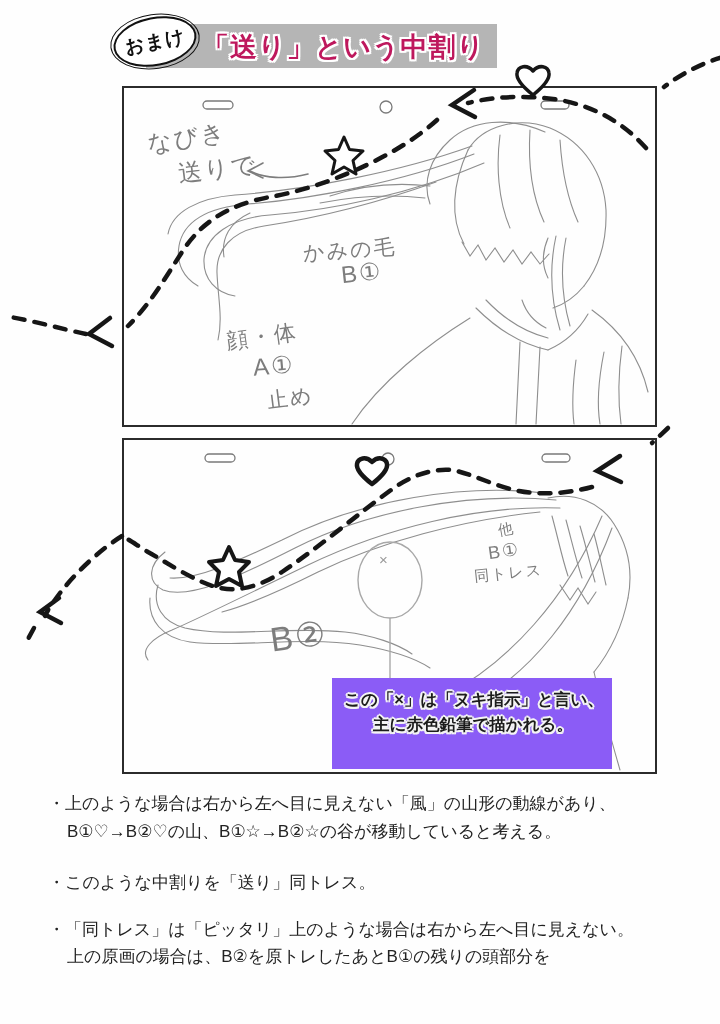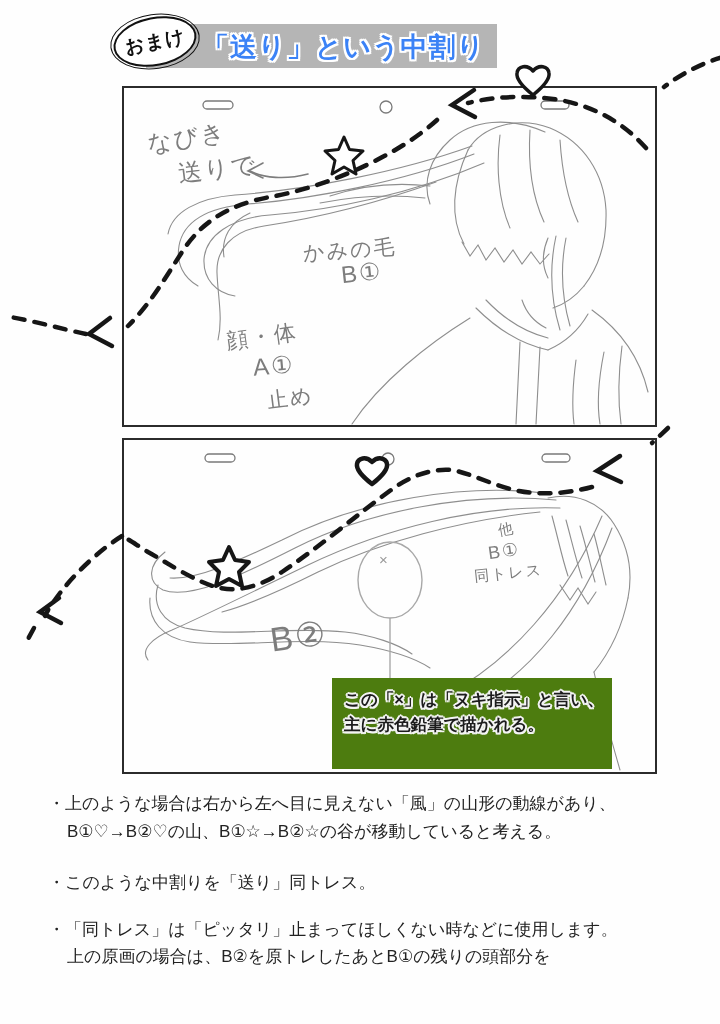--- a/index.html
+++ b/index.html
@@ -11,21 +11,21 @@
   }
   .abs{position:absolute;}
 
   
   .title-bar{
     left:146px;top:24px;width:351px;height:44px;
     background:#b5b5b5;
   }
   .page-title{
     left:202px;top:29px;
-    font-size:27px;font-weight:bold;letter-spacing:1px;color:#3b82f6;
+    font-size:27px;font-weight:bold;letter-spacing:1px;color:#be185d;
     text-shadow:-2px 0 0 #fff,2px 0 0 #fff,0 -2px 0 #fff,0 2px 0 #fff,
                 -2px -2px 0 #fff,2px -2px 0 #fff,-2px 2px 0 #fff,2px 2px 0 #fff;
     white-space:nowrap;
   }
   .badge{
     left:113px;top:17px;width:80px;height:45px;
     transform:rotate(-11deg);
     border:2.5px solid #111;border-radius:50%;
     background:#fff;
     display:flex;align-items:center;justify-content:center;
@@ -47,22 +47,23 @@
 
   
   .hand{
     color:#7d7d7d;letter-spacing:2px;white-space:nowrap;
     font-family:"Liberation Sans","DejaVu Sans",sans-serif;
   }
 
   
   .callout{
     left:332px;top:678px;width:280px;height:91px;
-    background:#4d7c0f;box-sizing:border-box;
+    background:#8b5cf6;box-sizing:border-box;
     padding:9px 10px 15px 12px;
+    text-align:center;
   }
   .callout .line{
     font-size:16.5px;font-weight:bold;line-height:25px;color:#1c1c1c;
     white-space:nowrap;
     text-shadow:-2px 0 0 #f4f4f4,2px 0 0 #f4f4f4,0 -2px 0 #f4f4f4,0 2px 0 #f4f4f4,
                 -1.5px -1.5px 0 #f4f4f4,1.5px -1.5px 0 #f4f4f4,-1.5px 1.5px 0 #f4f4f4,1.5px 1.5px 0 #f4f4f4;
   }
 
   
   .notes{left:48px;top:790px;width:665px;}
@@ -218,16 +219,16 @@
 
 <div class="abs notes">
   <div class="note">
     <div class="line">・上のような場合は右から左へ目に見えない「風」の山形の動線があり、</div>
     <div class="line cont">B①♡→B②♡の山、B①☆→B②☆の谷が移動していると考える。</div>
   </div>
   <div class="note" style="margin-bottom:19px;">
     <div class="line">・このような中割りを「送り」同トレス。</div>
   </div>
   <div class="note">
-    <div class="line">・「同トレス」は「ピッタリ」止まってほしくない時などに使用します。</div>
+    <div class="line">・「同トレス」は「ピッタリ」上のような場合は右から左へ目に見えない。</div>
     <div class="line cont">上の原画の場合は、B②を原トレしたあとB①の残りの頭部分を</div>
   </div>
 </div>
 
 </body></html>

